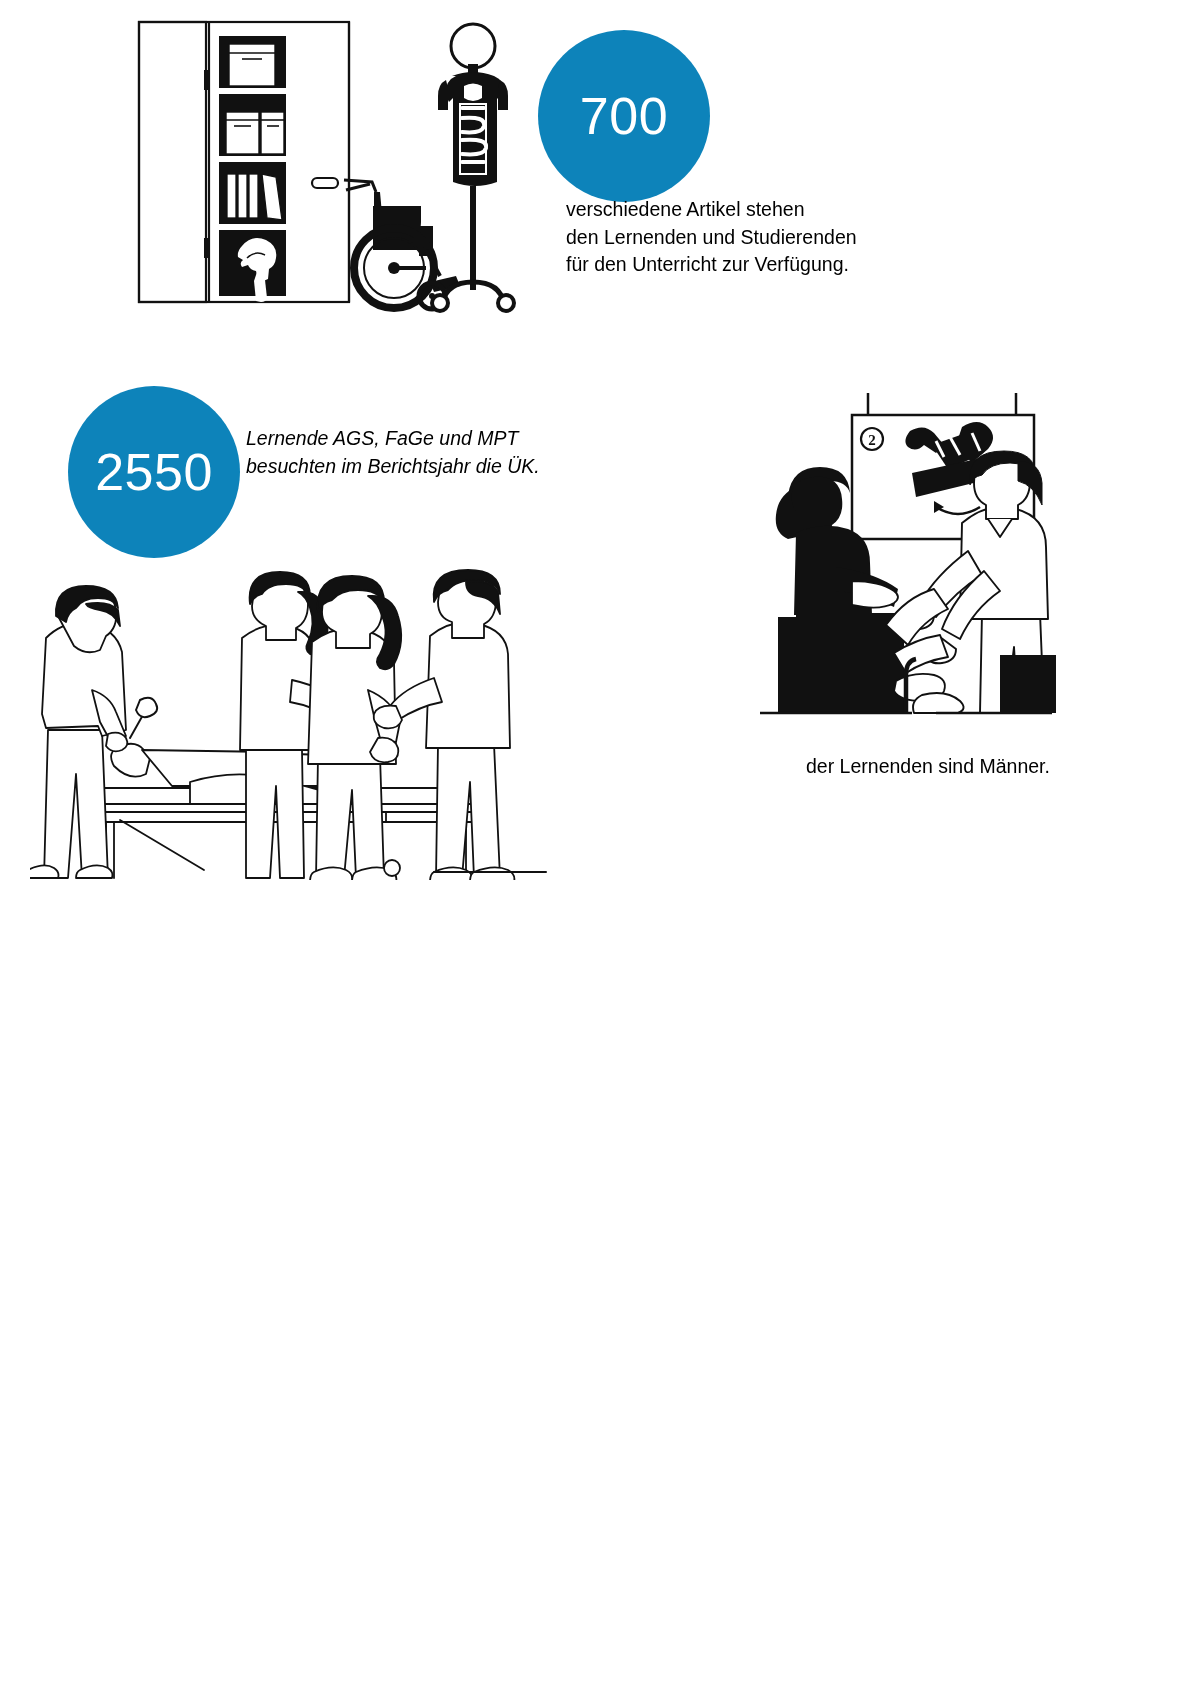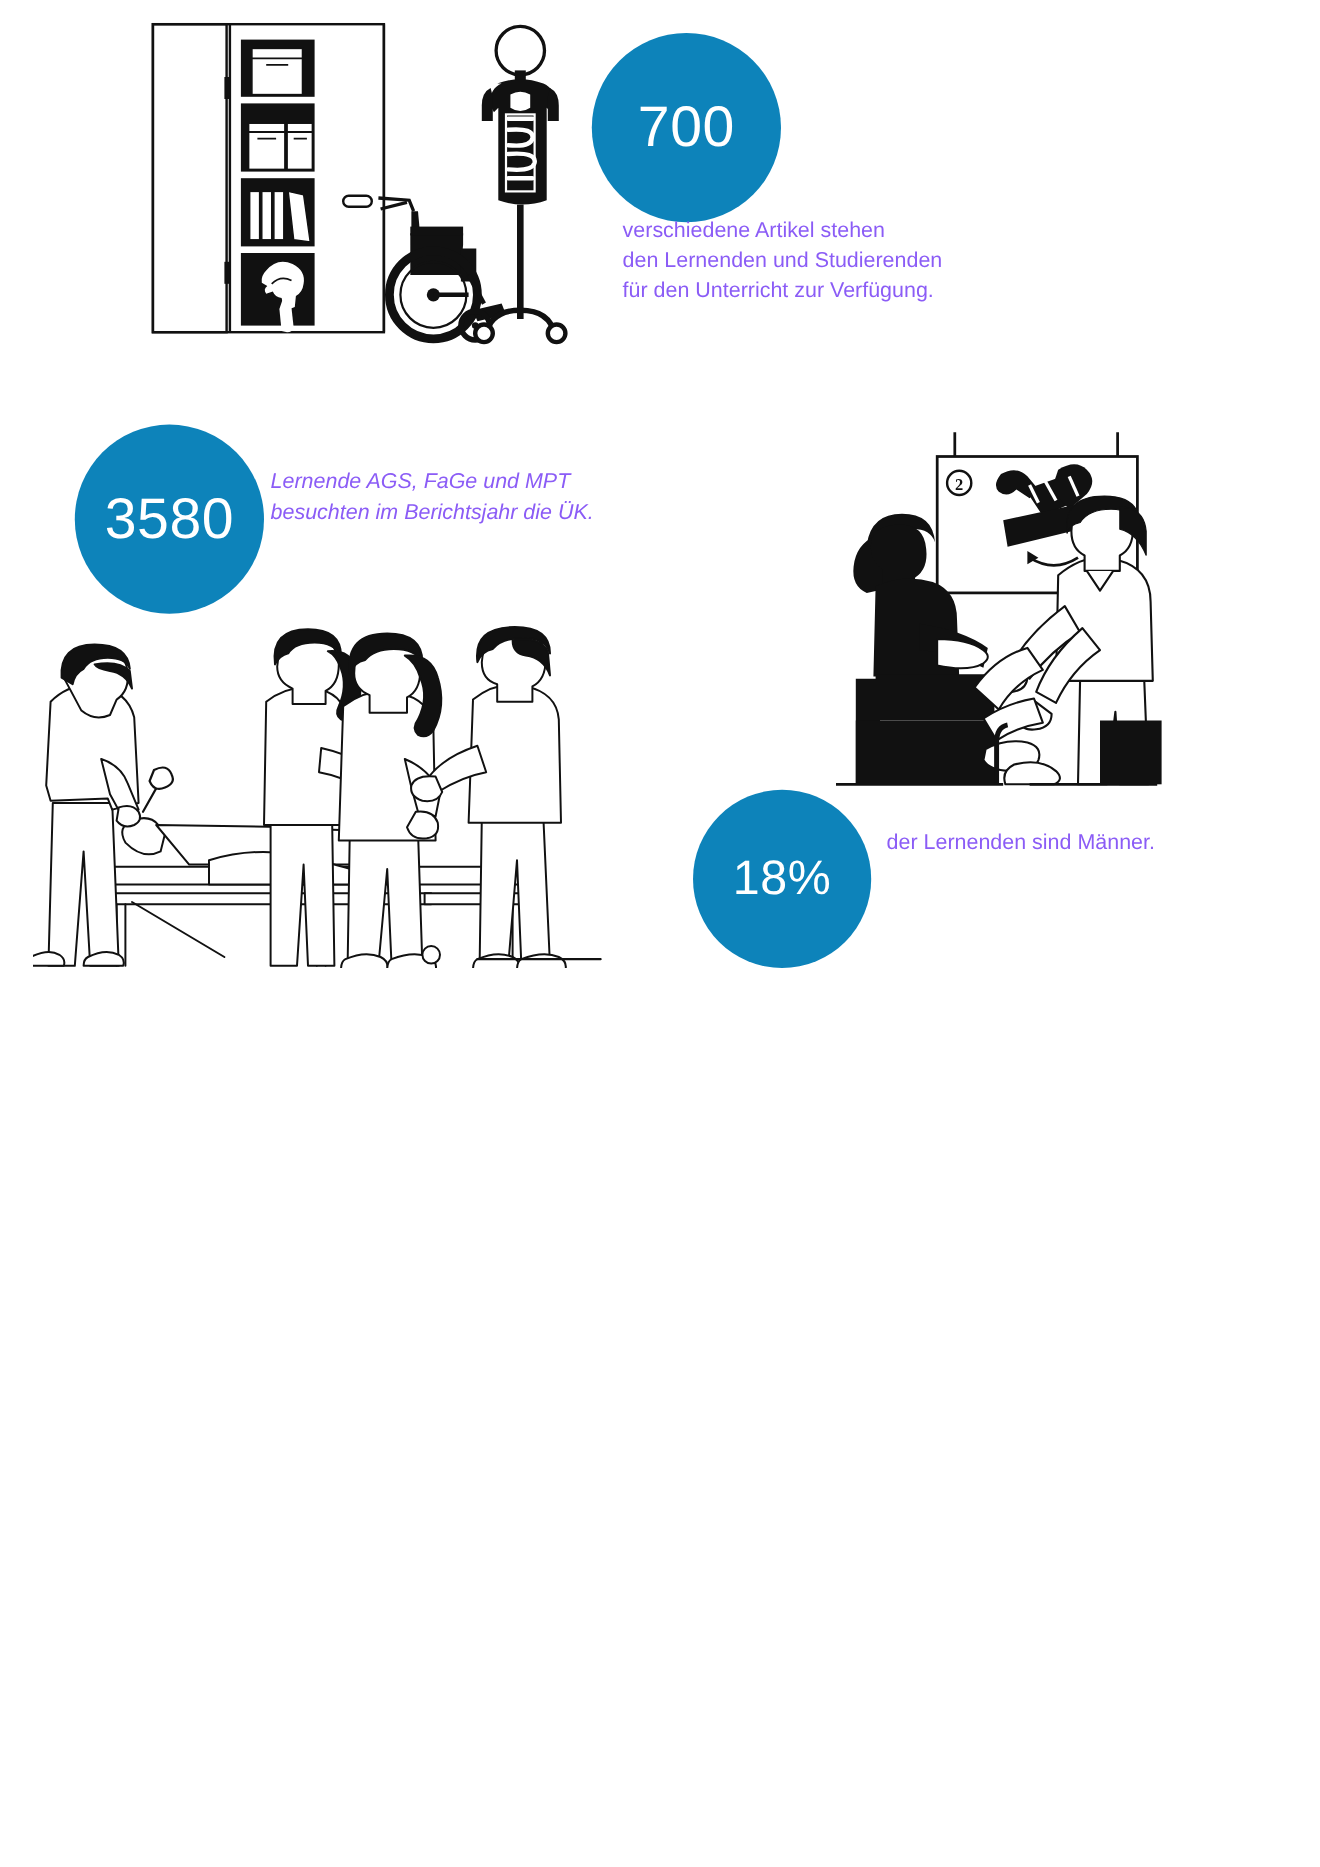--- a/index.html
+++ b/index.html
@@ -29,21 +29,21 @@
     background: #0d83ba;
     display: flex;
     align-items: center;
     justify-content: center;
     color: #ffffff;
     font-weight: 400;
     letter-spacing: 0.5px;
   }
   .stat-caption {
     position: absolute;
-    color: #8b5cf6;
+    color: #000000;
     line-height: 1.42;
     white-space: pre-line;
     font-weight: 400;
   }
 
   
   #circle-700 {
     left: 538px; top: 30px;
     width: 172px; height: 172px;
     font-size: 52px;
@@ -218,21 +218,21 @@
   </div>
 
   <div class="stat-circle" id="circle-700">
     <span>700</span>
   </div>
   <div class="stat-caption" id="caption-700">verschiedene Artikel stehen
 den Lernenden und Studierenden
 für den Unterricht zur Verfügung.</div>
 
   <div class="stat-circle" id="circle-3120">
-    <span>3580</span>
+    <span>2550</span>
   </div>
   <div class="stat-caption" id="caption-3120">Lernende AGS, FaGe und MPT
 besuchten im Berichtsjahr die ÜK.</div>
 
   <div class="illo" id="illo-training">
     <svg viewBox="0 0 520 360" width="520" height="360" xmlns="http://www.w3.org/2000/svg">
       <g stroke="#111" stroke-width="1.8" fill="#fff" stroke-linejoin="round" stroke-linecap="round">
 
         <g>
           <path d="M72 268 l372 0 l0 16 l-372 0 z"></path>
@@ -419,18 +419,15 @@
       </g>
 
       <g stroke="#111" stroke-width="4.5" fill="none">
         <path d="M216 304 q-10 2 -10 16 l0 38"></path>
       </g>
       <line x1="236" y1="358" x2="352" y2="358" stroke="#111" stroke-width="2.5"></line>
       <rect x="300" y="300" width="56" height="58" fill="#111"></rect>
     </svg>
   </div>
 
-  <div class="stat-circle" id="circle-18">
-    <span>18%</span>
-  </div>
   <div class="stat-caption" id="caption-18">der Lernenden sind Männer.</div>
 
 </div>
 
 </body></html>

